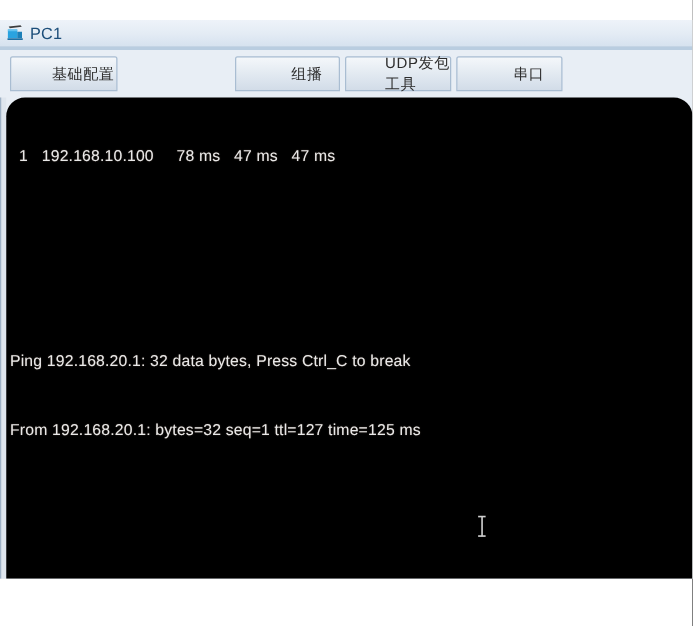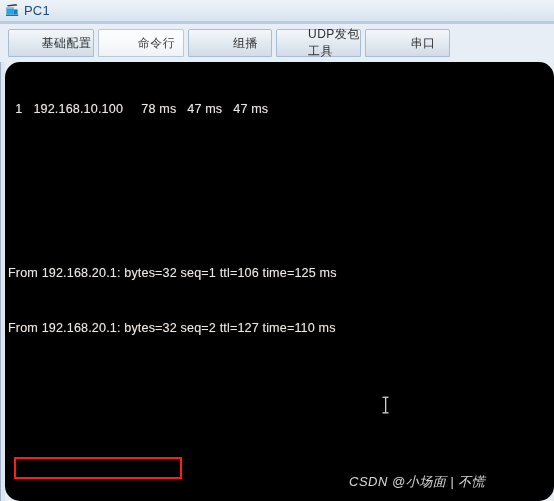--- a/index.html
+++ b/index.html
@@ -6,23 +6,24 @@
     margin: 0;
     padding: 0;
     background: #ffffff;
   }
   body {
     font-family: "Liberation Sans", sans-serif;
   }
   #app {
     position: relative;
     width: 554px;
-    height: 501px;
+    height: 447px;
     overflow: hidden;
     background: #e9eef4;
+    margin-top: 16px;
   }
 
   
   .titlebar {
     position: absolute;
     left: 0; top: 0;
     width: 554px;
     height: 21px;
     background: linear-gradient(to bottom, #eef3f9 0%, #e3ebf4 55%, #d6e2ef 100%);
     display: flex;
@@ -175,34 +176,33 @@
         <path d="M9.8 7.4 L13.6 7.4 L13.6 12.4 L9.8 12.4 Z" fill="#1b7fb8"></path>
         <path d="M2.0 12.6 L14.2 12.6 L14.2 14.0 L2.0 14.0 Z" fill="#1e6fa3"></path>
       </svg>
     </span>
     <span class="title-text">PC1</span>
   </div>
   <div class="titlebar-underline"></div>
 
   <div class="tabstrip">
     <div class="tab" style="left:8px;width:86px;">基础配置</div>
-    <div class="tab active" style="left:98px;width:86px;">命令行</div>
     <div class="tab" style="left:188px;width:84px;font-family:Liberation Serif, serif;">组播</div>
     <div class="tab" style="left:276px;width:85px;">UDP发包工具</div>
     <div class="tab" style="left:365px;width:85px;font-family:Liberation Serif, serif;">串口</div>
   </div>
 
   <div class="term-frame"></div>
 
   <div class="terminal">
     <div class="term-line">  1   192.168.10.100     78 ms   47 ms   47 ms</div>
     <div class="term-line blank"></div>
     <div class="term-line blank"></div>
-    <div class="term-line">From 192.168.20.1: bytes=32 seq=1 ttl=106 time=125 ms</div>
-    <div class="term-line">From 192.168.20.1: bytes=32 seq=2 ttl=127 time=110 ms</div>
+    <div class="term-line">Ping 192.168.20.1: 32 data bytes, Press Ctrl_C to break</div>
+    <div class="term-line">From 192.168.20.1: bytes=32 seq=1 ttl=127 time=125 ms</div>
     
     
     
     
     
     
     
     
     
     

